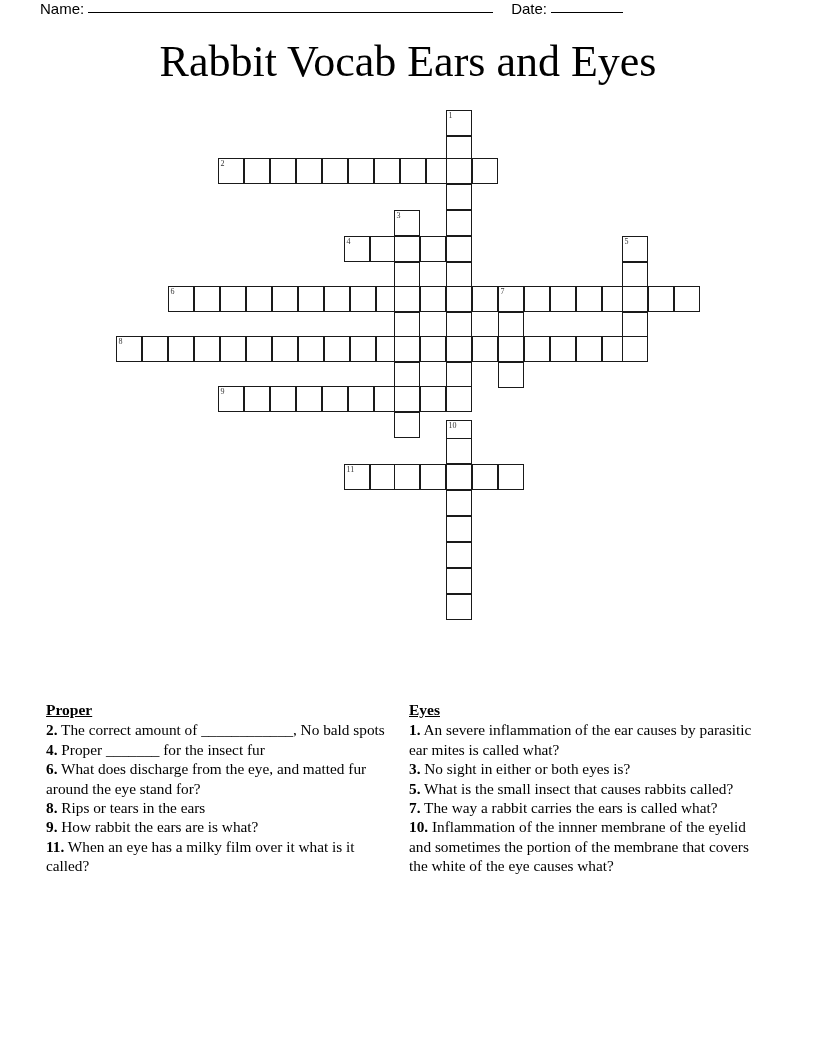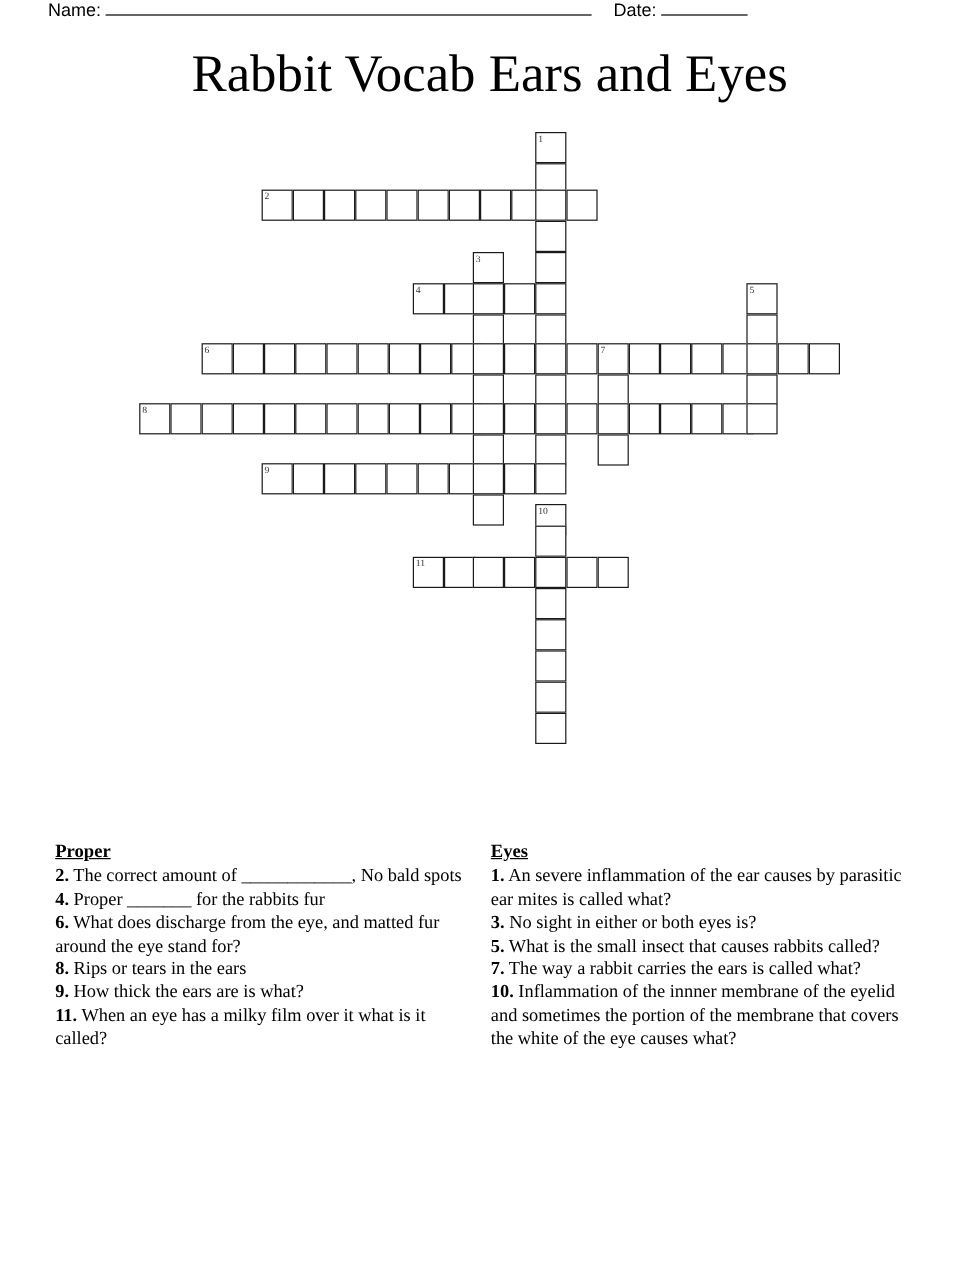--- a/index.html
+++ b/index.html
@@ -246,24 +246,24 @@
     <div class="xw-cell" style="left: 446px; top: 542px; width: 26px; height: 26px;"></div>
     <div class="xw-cell" style="left: 446px; top: 568px; width: 26px; height: 26px;"></div>
     <div class="xw-cell" style="left: 446px; top: 594px; width: 26px; height: 26px;"></div>
   </div>
 
 <div id="clues">
   <div class="clue-col" id="across-col">
     <span class="clue-head">Proper</span>
     <div id="across-list">
         <p class="clue-item"><span class="cnum">2.</span><span> The correct amount of ____________, No bald spots</span></p>
-        <p class="clue-item"><span class="cnum">4.</span><span> Proper _______ for the rabbits fur</span></p>
+        <p class="clue-item"><span class="cnum">4.</span><span> Proper _______ for the insect fur</span></p>
         <p class="clue-item"><span class="cnum">6.</span><span> What does discharge from the eye, and matted fur around the eye stand for?</span></p>
         <p class="clue-item"><span class="cnum">8.</span><span> Rips or tears in the ears</span></p>
-        <p class="clue-item"><span class="cnum">9.</span><span> How thick the ears are is what?</span></p>
+        <p class="clue-item"><span class="cnum">9.</span><span> How rabbit the ears are is what?</span></p>
         <p class="clue-item"><span class="cnum">11.</span><span> When an eye has a milky film over it what is it called?</span></p>
       </div>
   </div>
   <div class="clue-col" id="down-col">
     <span class="clue-head">Eyes</span>
     <div id="down-list">
         <p class="clue-item"><span class="cnum">1.</span><span> An severe inflammation of the ear causes by parasitic ear mites is called what?</span></p>
         <p class="clue-item"><span class="cnum">3.</span><span> No sight in either or both eyes is?</span></p>
         <p class="clue-item"><span class="cnum">5.</span><span> What is the small insect that causes rabbits called?</span></p>
         <p class="clue-item"><span class="cnum">7.</span><span> The way a rabbit carries the ears is called what?</span></p>

